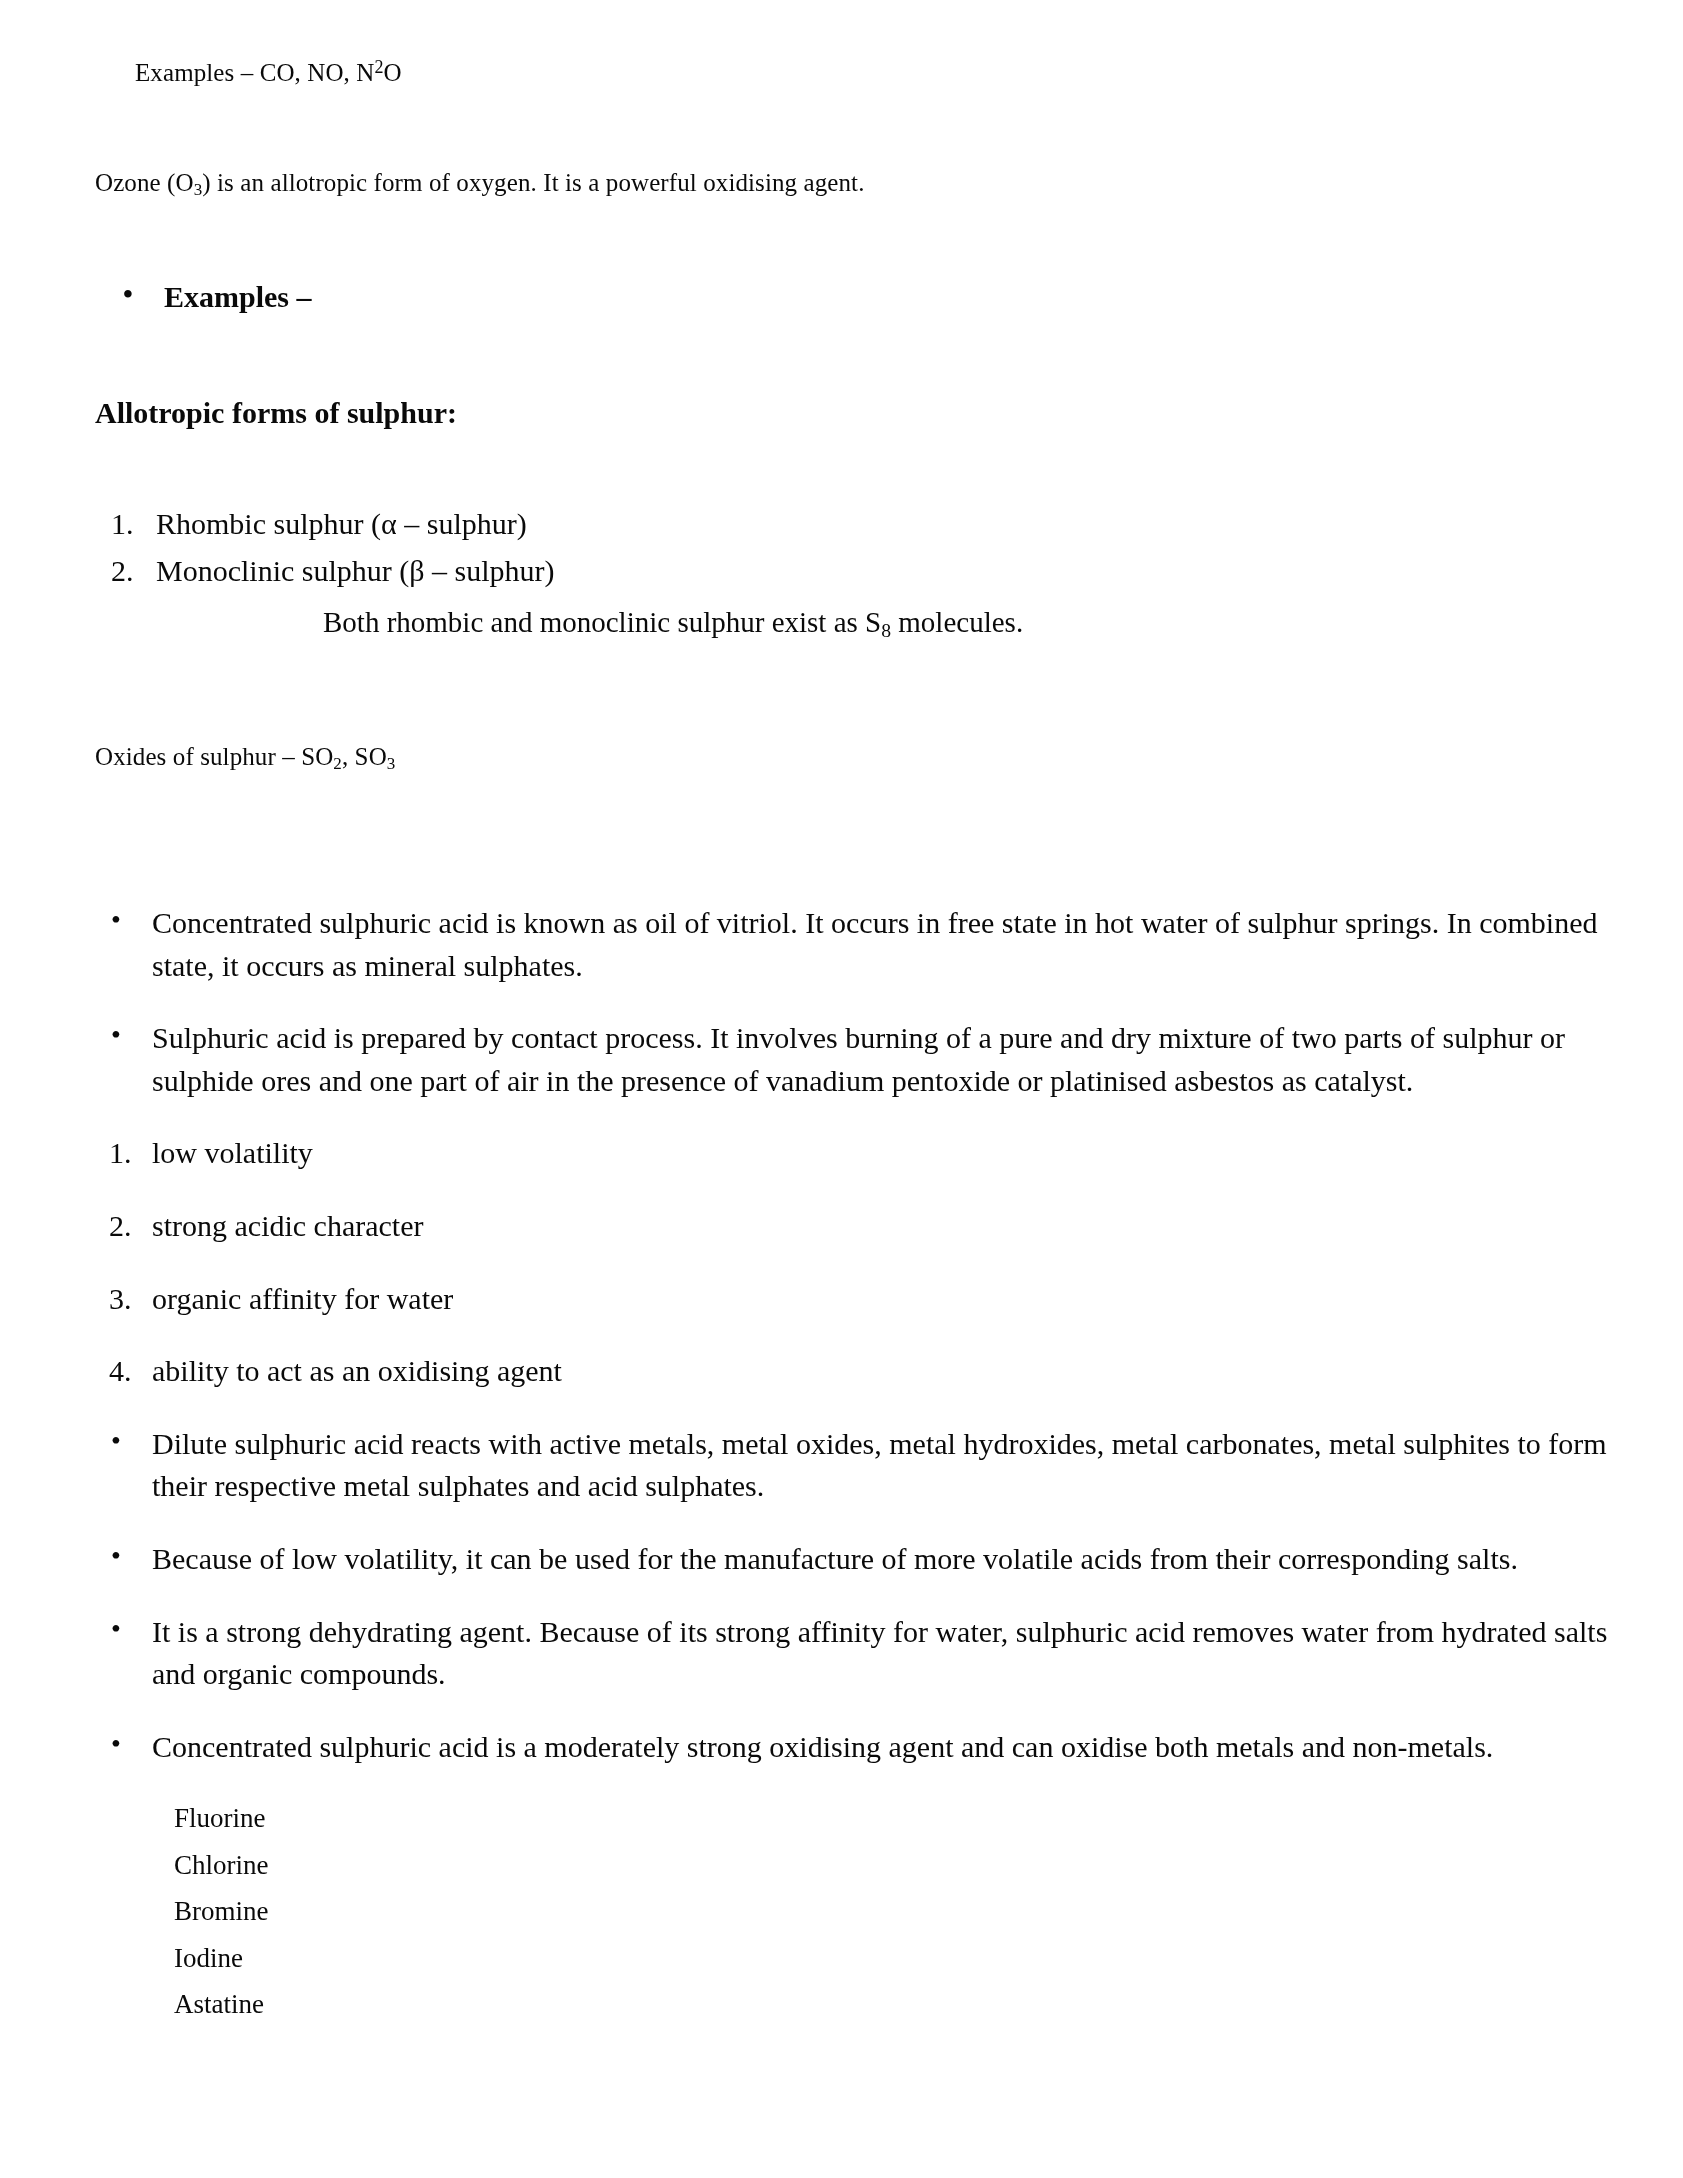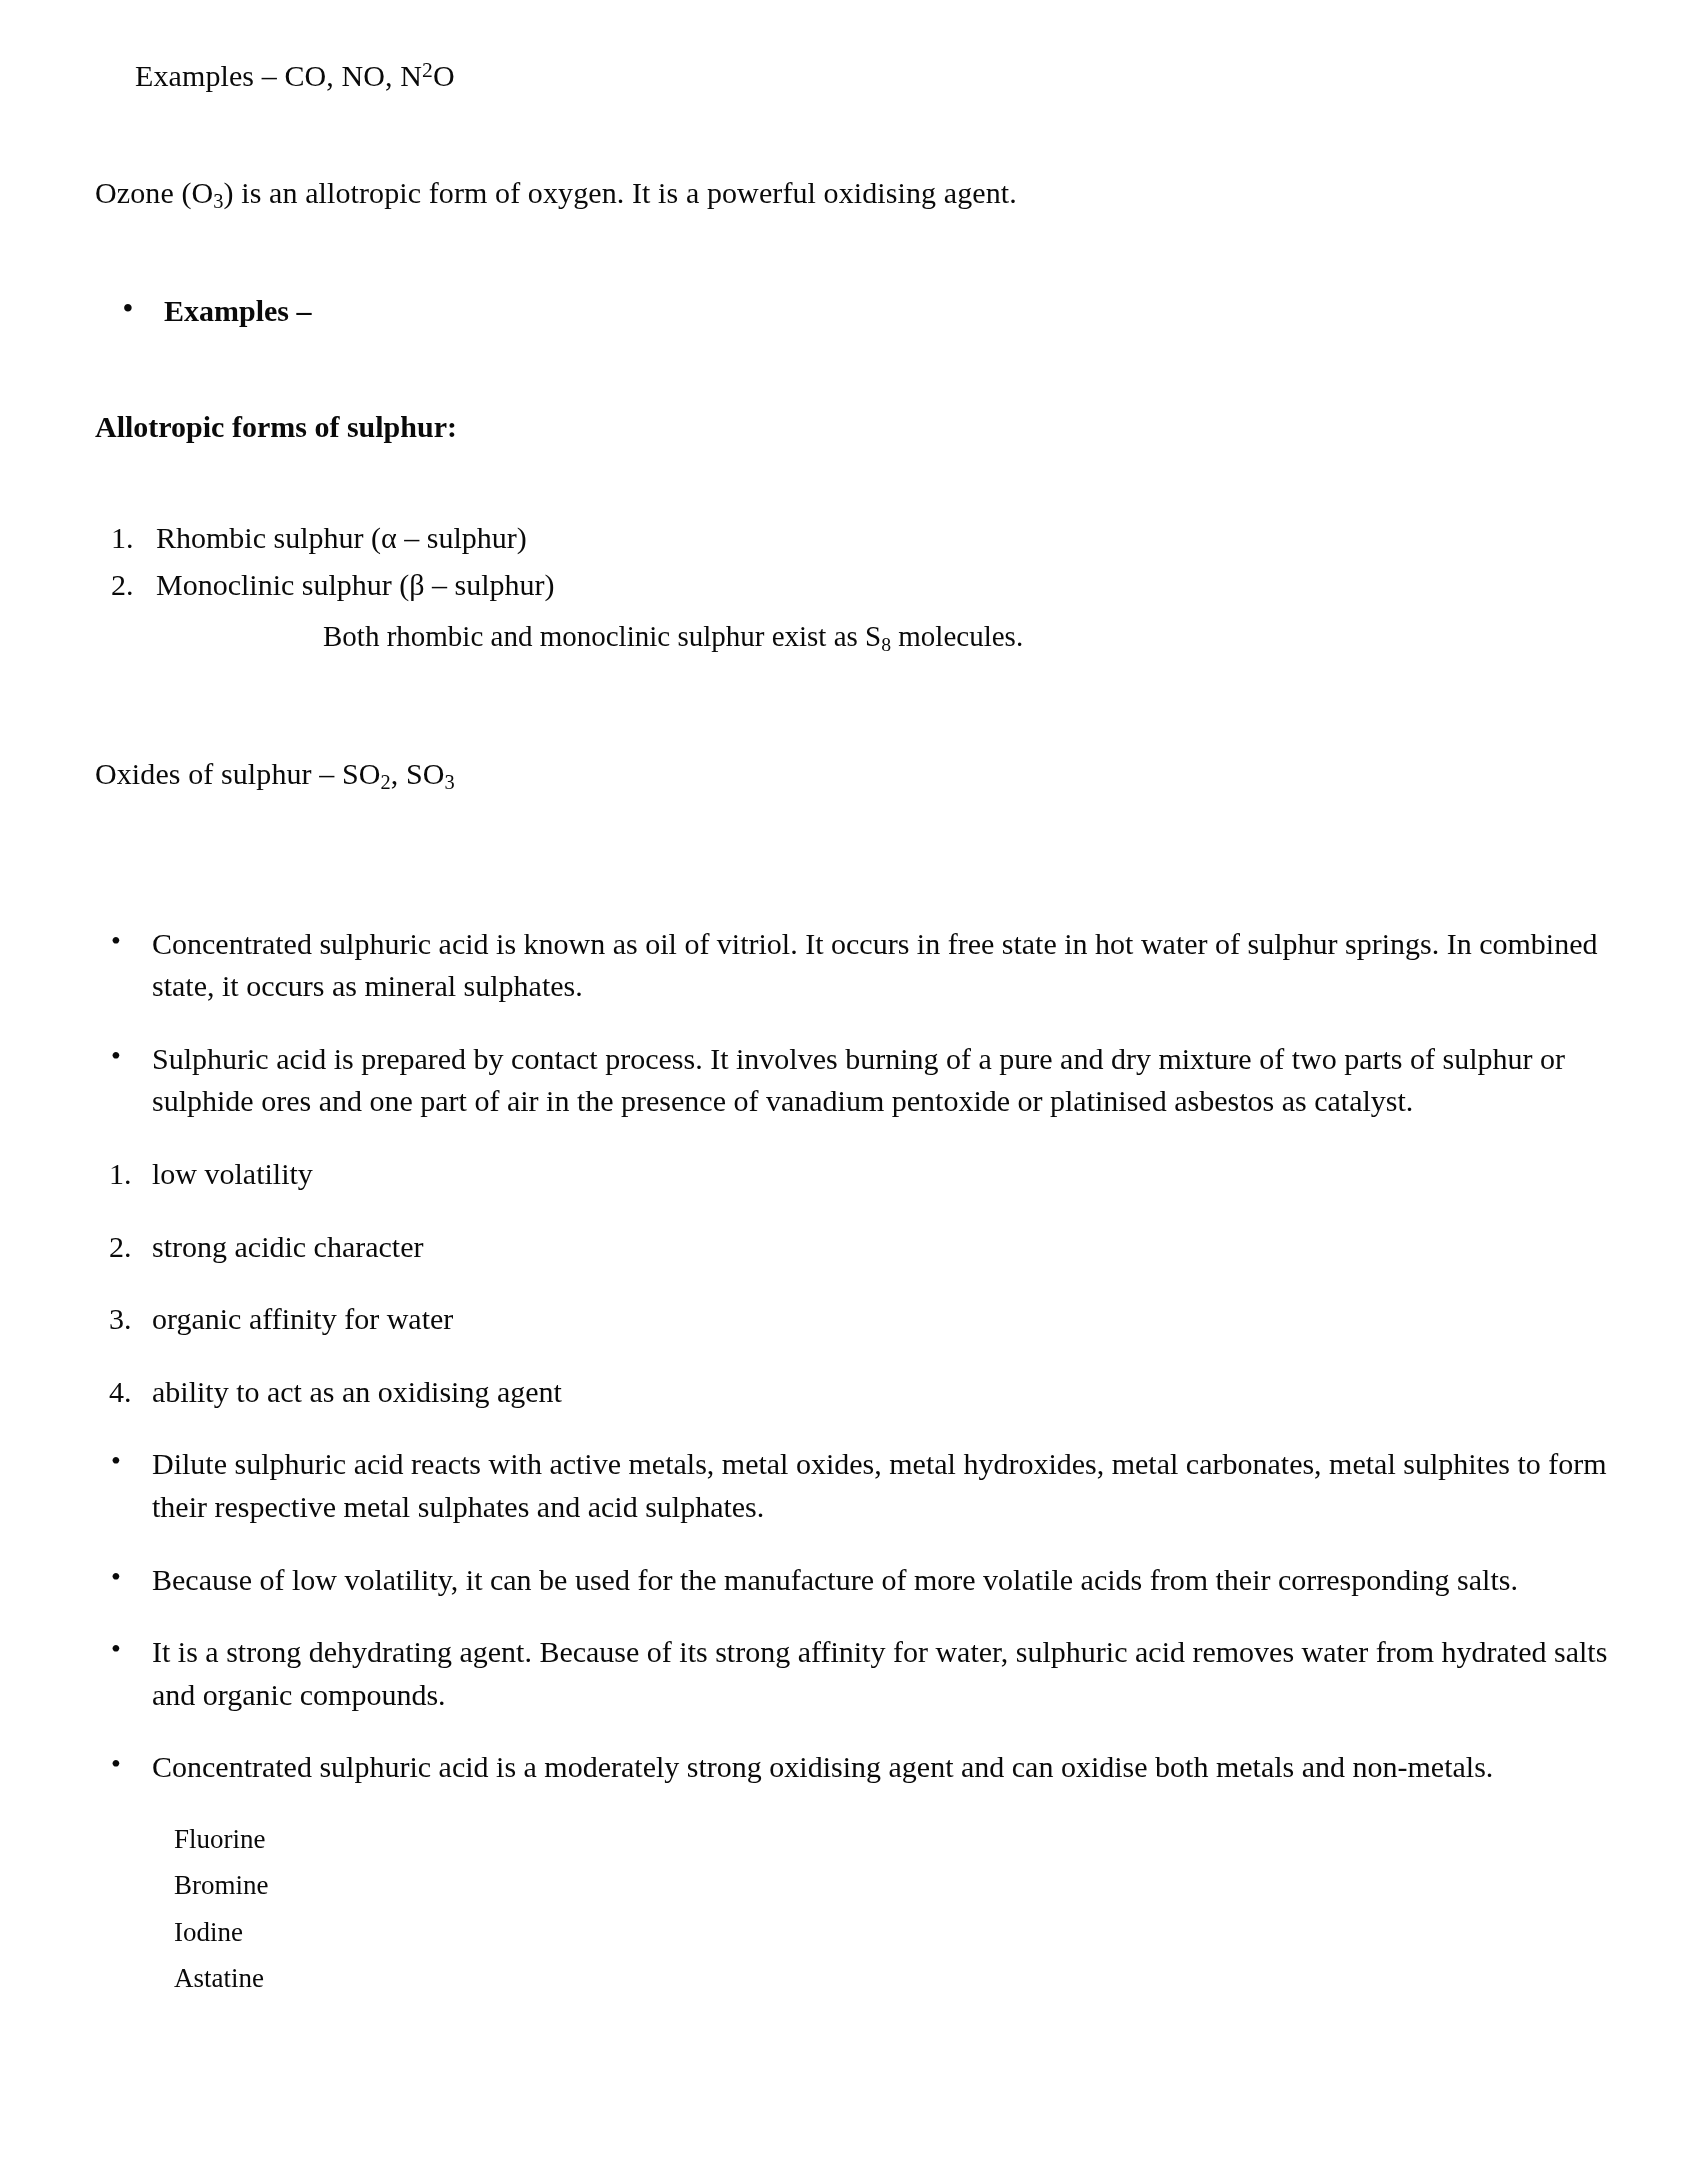--- a/index.html
+++ b/index.html
@@ -23,21 +23,21 @@
     overflow: hidden;
   }
   .content {
     position: absolute;
     left: 95px;
     top: 55px;
     width: 1515px;
   }
   
   .para {
-    font-size: 30px;
+    font-size: 25px;
     line-height: 1.42;
     margin: 0 0 30px 0;
     letter-spacing: 0.1px;
   }
   .para.indent-1 {
     margin-left: 40px;
   }
   .spacer-md { height: 44px; }
   .spacer-xl { height: 95px; }
 
@@ -190,20 +190,21 @@
 
     <ul class="bullets">
       <li>Dilute sulphuric acid reacts with active metals, metal oxides, metal hydroxides, metal carbonates, metal sulphites to form their respective metal sulphates and acid sulphates.</li>
       <li>Because of low volatility, it can be used for the manufacture of more volatile acids from their corresponding salts.</li>
       <li>It is a strong dehydrating agent. Because of its strong affinity for water, sulphuric acid removes water from hydrated salts and organic compounds.</li>
       <li>Concentrated sulphuric acid is a moderately strong oxidising agent and can oxidise both metals and non-metals.</li>
     </ul>
 
     <ul class="word-list">
       <li>Fluorine</li>
+      <li>Chlorine</li>
       <li>Bromine</li>
       <li>Iodine</li>
       <li>Astatine</li>
     </ul>
 
   </div>
 </div>
 
 
 </body></html>

